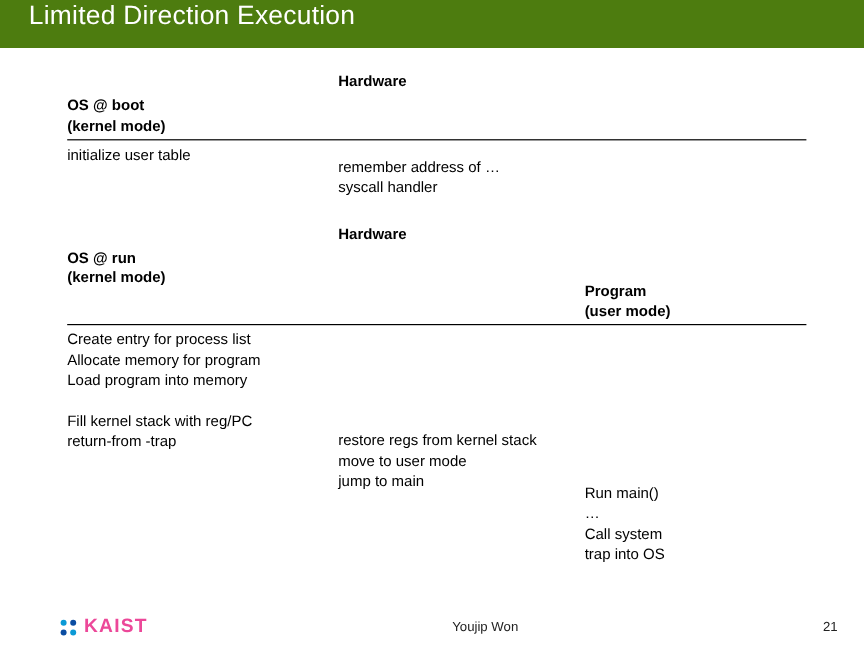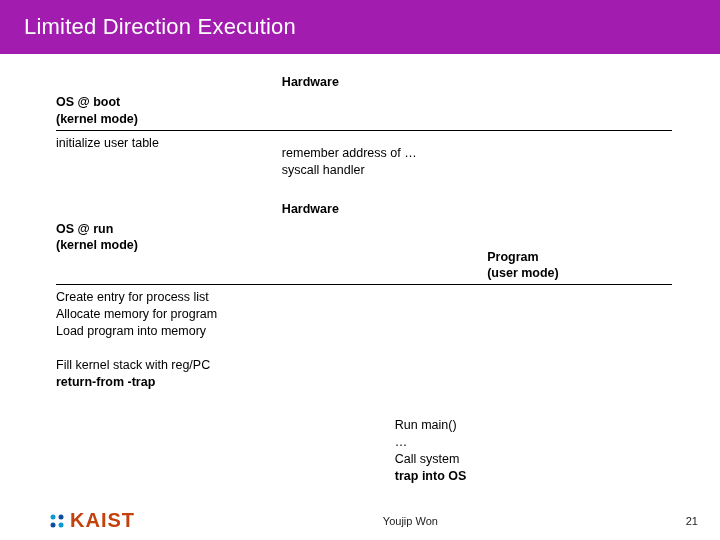--- a/index.html
+++ b/index.html
@@ -1,39 +1,39 @@
 <!DOCTYPE html>
 <html><head>
 <meta charset="utf-8">
 <style>
 * { margin: 0; padding: 0; box-sizing: border-box; }
 body {
   width: 720px; height: 540px;
   font-family: "Segoe UI", Arial, sans-serif;
   background: #fff; color: #000; position: relative;
 }
-.banner { background: #a21caf; color: #fff; padding: 14px 20px 14px 24px; }
+.banner { background: #4d7c0f; color: #fff; padding: 0 20px 14px 24px; }
 .banner h1 { font-size: 22px; font-weight: 400; letter-spacing: .2px; }
 .content { padding: 20px 48px 0 56px; font-size: 12.5px; line-height: 1.35; }
 .sec { margin-bottom: 22px; }
 .hdrrow { display: flex; border-bottom: 1.5px solid #000; padding-bottom: 2px; }
 .hdrrow > div { flex: 1; font-weight: 700; }
 .hdrrow .c1 { flex: 1.1; margin-top: 20px; }
 .hdrrow .c3 { flex: .9; margin-top: 48px; }
 .row { display: flex; }
 .row > div { flex: 1; padding-top: 4px; }
 .row .c1 { flex: 1.1; }
 .row .c3 { flex: .9; }
-.strong { font-weight: 700; }
+.strong { font-weight: 400; }
 .footer {
   position: absolute; bottom: 8px; left: 0; right: 0;
   display: flex; align-items: center; justify-content: space-between;
   padding: 0 22px 0 48px; font-size: 11px;
 }
-.logo { display: flex; align-items: center; gap: 4px; font-weight: 700; color: #c2410c; font-size: 20px; letter-spacing: 1px; }
+.logo { display: flex; align-items: flex-start; gap: 4px; font-weight: 700; color: #ec4899; font-size: 16px; letter-spacing: 1px; }
 .logo svg { display: block; }
 .footer .author { color: #222; }
 .footer .pn { color: #222; }
 </style>
 </head>
 <body>
 
 <div class="banner">
   <h1>Limited Direction Execution</h1>
 </div>
@@ -69,20 +69,25 @@
     </div>
     <div class="row">
       <div class="c1">
         <span>Create entry for process list</span><br>
         <span>Allocate memory for program</span><br>
         <span>Load program into memory</span><br>
         <br>
         <span>Fill kernel stack with reg/PC</span><br>
         <span class="strong">return-from -trap</span>
       </div>
+      <div style="padding-top:88px;">
+        <span>restore regs from kernel stack</span><br>
+        <span>move to user mode</span><br>
+        <span>jump to main</span>
+      </div>
       <div class="c3" style="padding-top:132px;">
         <span>Run main()</span><br>
         <span>…</span><br>
         <span>Call system</span><br>
         <span class="strong">trap into OS</span>
       </div>
     </div>
   </div>
 
 </div>

